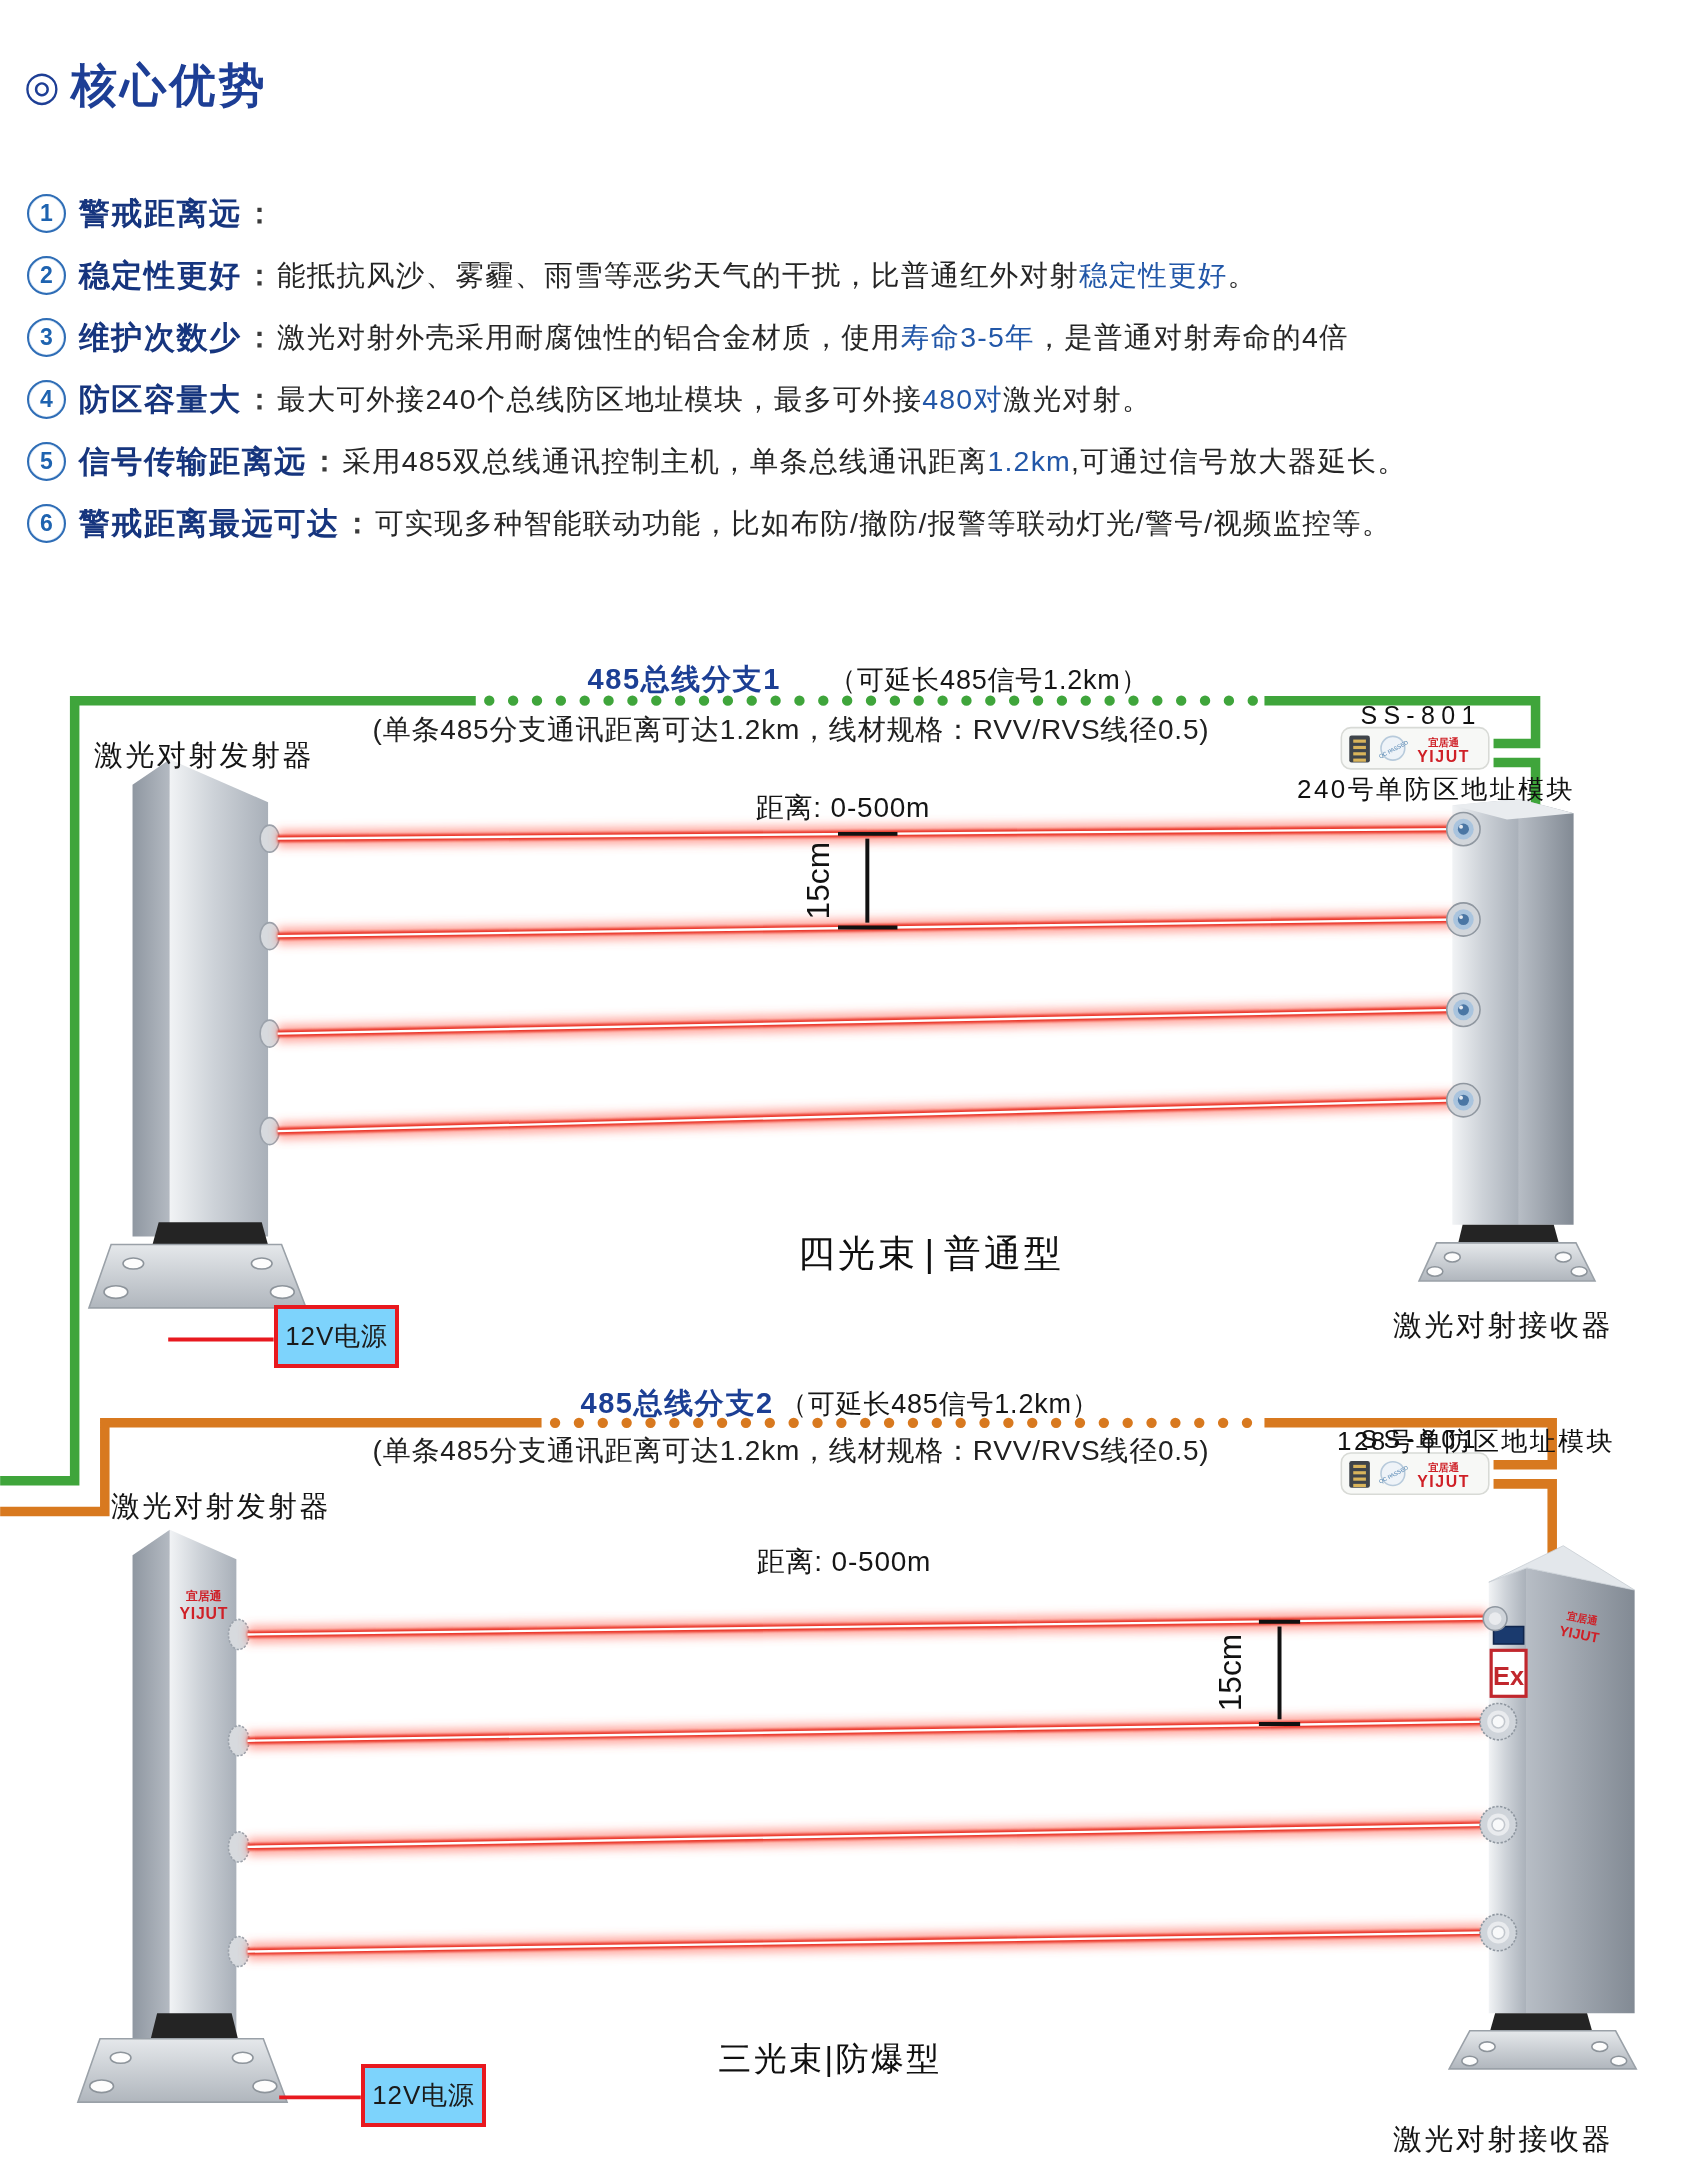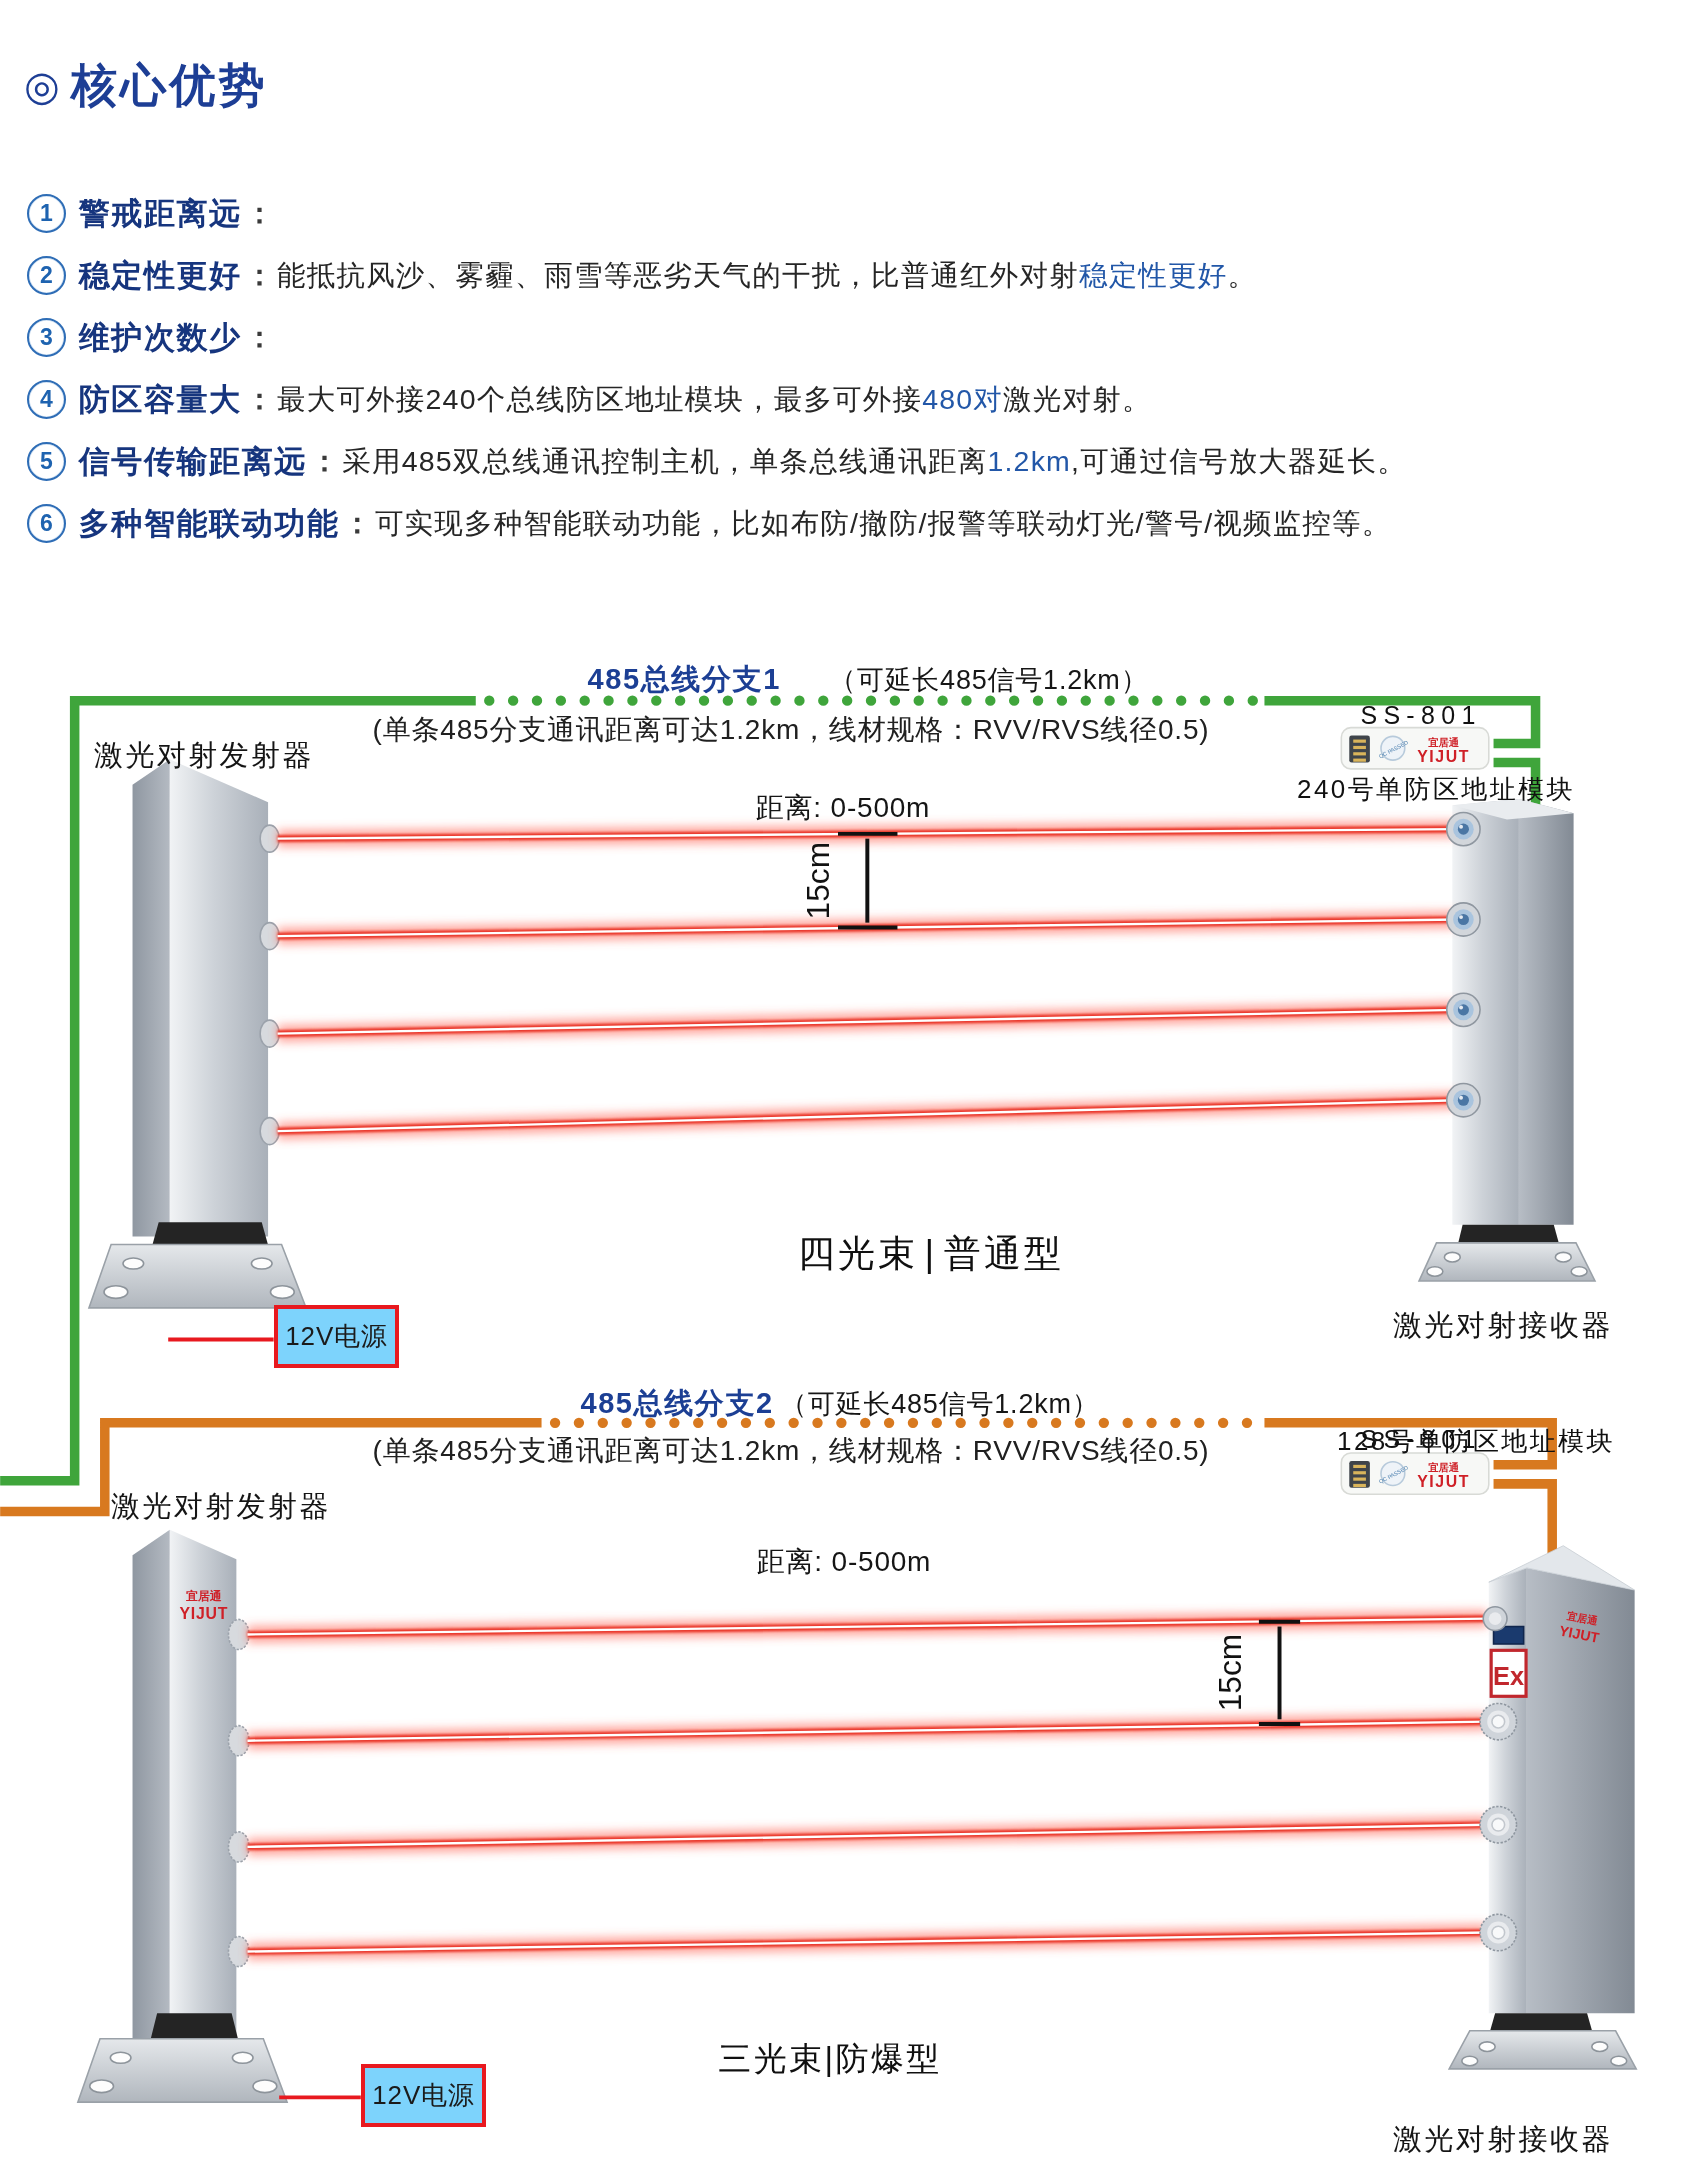--- a/index.html
+++ b/index.html
@@ -65,36 +65,37 @@
       <div class="adv-row" style="top: 255px;">
         <span class="adv-num">2</span>
         <span class="adv-title">稳定性更好</span>
         <span class="adv-colon">：</span>
         <span class="adv-body"><span>能抵抗风沙、雾霾、雨雪等恶劣天气的干扰，比普通红外对射</span><span class="hl">稳定性更好</span><span>。</span></span>
       </div>
       <div class="adv-row" style="top: 317px;">
         <span class="adv-num">3</span>
         <span class="adv-title">维护次数少</span>
         <span class="adv-colon">：</span>
+        <span class="adv-body"><span>激光对射外壳采用耐腐蚀性的铝合金材质，使用</span><span class="hl">寿命3-5年</span><span>，是普通对射寿命的4倍</span></span>
       </div>
       <div class="adv-row" style="top: 379px;">
         <span class="adv-num">4</span>
         <span class="adv-title">防区容量大</span>
         <span class="adv-colon">：</span>
         <span class="adv-body"><span>最大可外接240个总线防区地址模块，最多可外接</span><span class="hl">480对</span><span>激光对射。</span></span>
       </div>
       <div class="adv-row" style="top: 441px;">
         <span class="adv-num">5</span>
         <span class="adv-title">信号传输距离远</span>
         <span class="adv-colon">：</span>
         <span class="adv-body"><span>采用485双总线通讯控制主机，单条总线通讯距离</span><span class="hl">1.2km</span><span>,可通过信号放大器延长。</span></span>
       </div>
       <div class="adv-row" style="top: 503px;">
         <span class="adv-num">6</span>
-        <span class="adv-title">多种智能联动功能</span>
+        <span class="adv-title">警戒距离最远可达</span>
         <span class="adv-colon">：</span>
         <span class="adv-body"><span>可实现多种智能联动功能，比如布防/撤防/报警等联动灯光/警号/视频监控等。</span></span>
       </div>
     </div>
 
   <svg id="gfx" width="1699" height="2183" viewBox="0 0 2143 2754">
     <defs>
       <linearGradient id="gFront" x1="0" y1="0" x2="1" y2="0">
         <stop offset="0" stop-color="#f1f3f5"></stop>
           <stop offset="0.45" stop-color="#cdd2d8"></stop>

